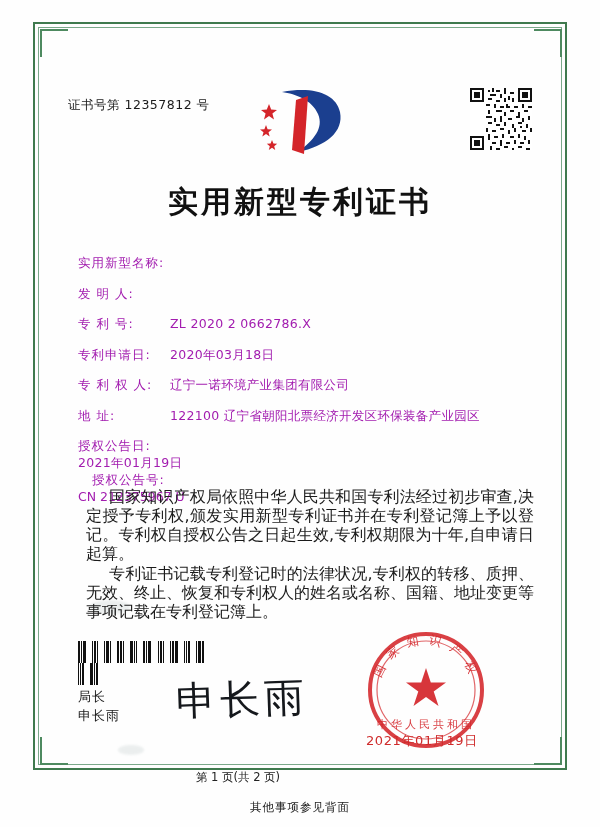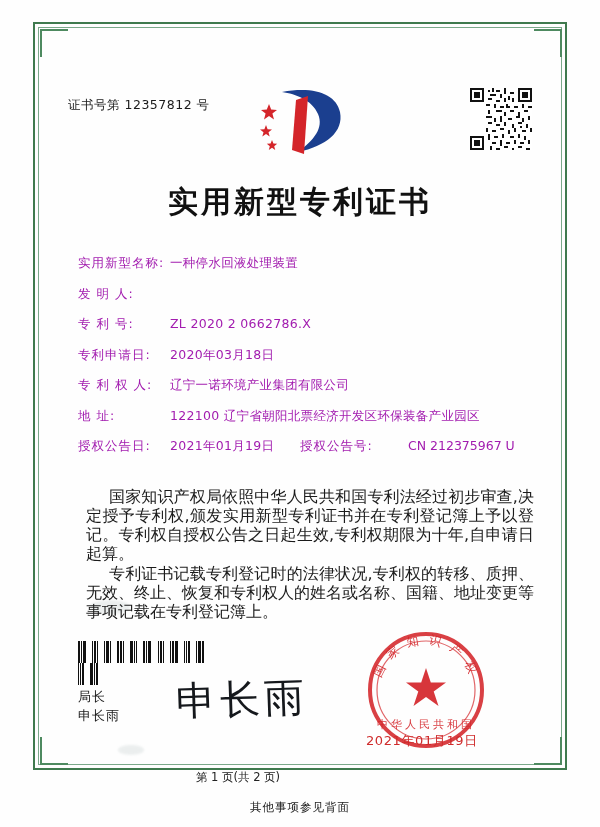--- a/index.html
+++ b/index.html
@@ -111,21 +111,21 @@
   .field-label {
     width: 92px;
     flex: none;
     letter-spacing: 1px;
     white-space: nowrap;
   }
   .field-value {
     flex: 1;
     letter-spacing: 0.3px;
   }
-  .field-row.dual { justify-content: flex-end; }
+  .field-row.dual { justify-content: flex-end; flex-direction: column; }
   .field-row .second-label {
     width: 108px;
     flex: none;
     letter-spacing: 1px;
     padding-left: 14px;
   }
   .field-row .second-value { flex: 1; }
 
   
   .body-text {
@@ -342,21 +342,20 @@
       </g>
     </svg>
   </div>
 
   <div class="title">实用新型专利证书</div>
 
   <div class="fields">
 
     <div class="field-row">
       <div class="field-label">实用新型名称:</div>
-      <div class="field-value">一种停水回液处理装置</div>
     </div>
 
     <div class="field-row">
       <div class="field-label">发 明 人:</div>
     </div>
 
     <div class="field-row">
       <div class="field-label">专 利 号:</div>
       <div class="field-value">ZL 2020 2 0662786.X</div>
     </div>

